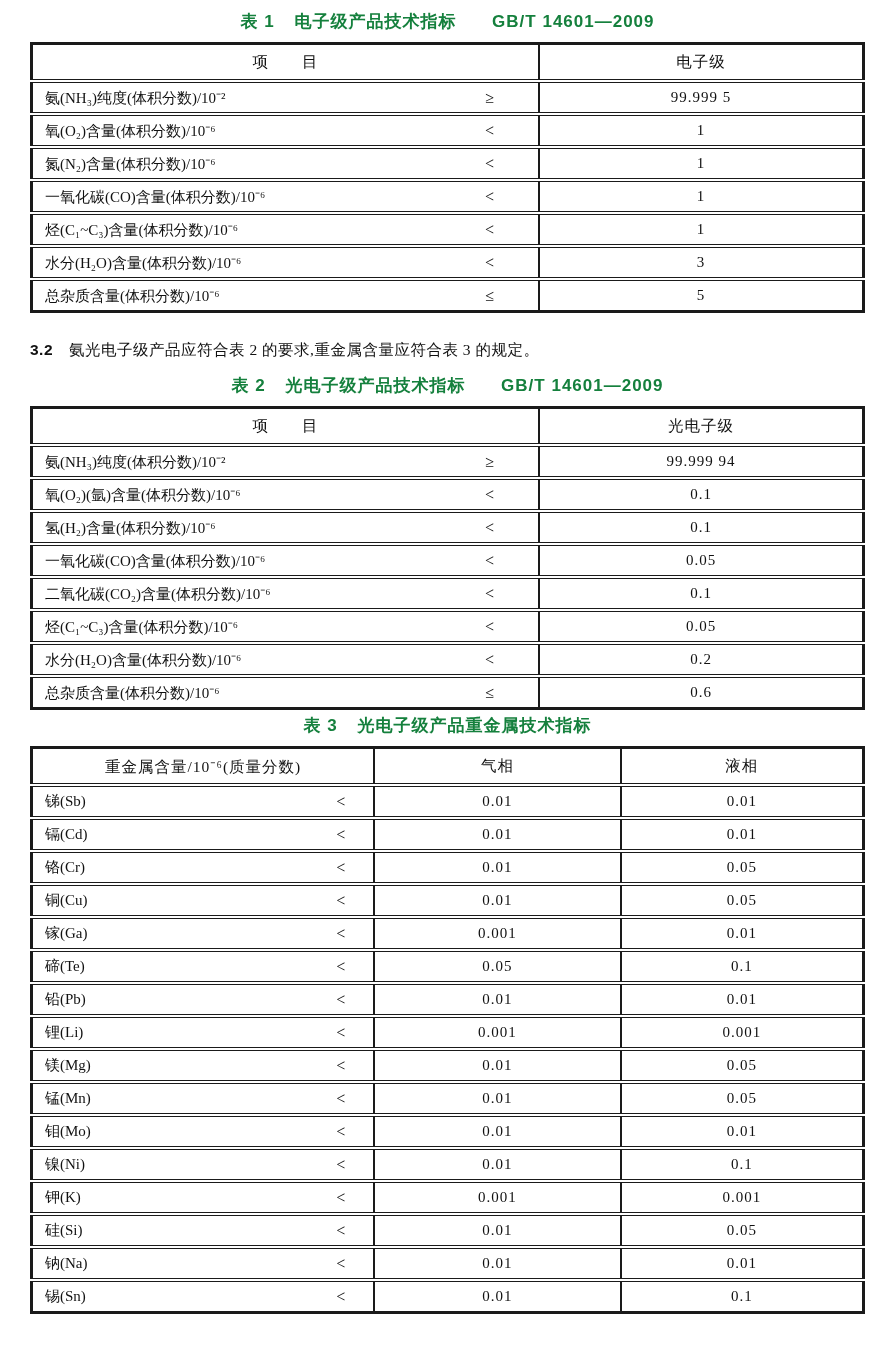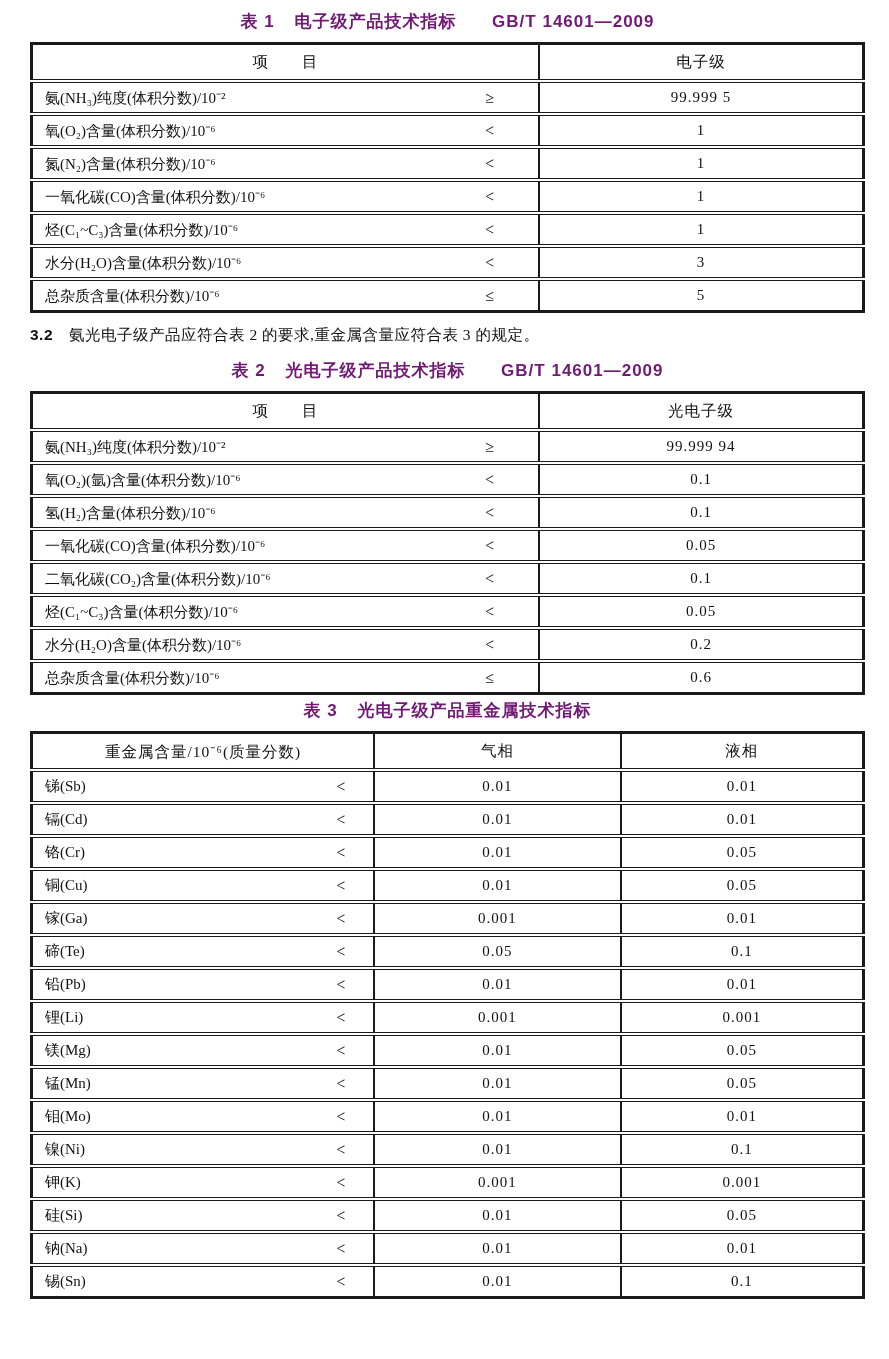--- a/index.html
+++ b/index.html
@@ -17,21 +17,21 @@
     padding: 6px 24px 0 30px;
     width: 835px;
   }
   .tbl-title {
     text-align: center;
     font-family: "Liberation Sans", sans-serif;
     font-weight: bold;
     font-size: 17px;
     letter-spacing: 1px;
     margin: 4px 0 9px 0;
-    color: #701a75;
+    color: #15803d;
   }
   .tbl-title .t-label { margin-right: 14px; }
   .tbl-title .t-std:not(:empty) { margin-left: 30px; }
   .title3 { }
 
   table {
     border-collapse: collapse;
     width: 835px;
     table-layout: fixed;
     border: 3px solid #1a1a1a;
@@ -72,21 +72,21 @@
   .op { font-size: 16px; }
 
   
   .t12 col.c1 { width: 61%; }
   .t12 col.c2 { width: 39%; }
   .t3 col.c1 { width: 41.2%; }
   .t3 col.c2 { width: 29.6%; }
   .t3 col.c3 { width: 29.2%; }
 
   .clause {
-    margin: 12px 0 13px 0;
+    margin: 27px 0 13px 0;
     font-size: 15.5px;
     letter-spacing: 0.5px;
   }
   .clause .clause-num {
     font-family: "Liberation Sans", sans-serif;
     font-weight: bold;
     margin-right: 16px;
   }
 </style>
 </head>

